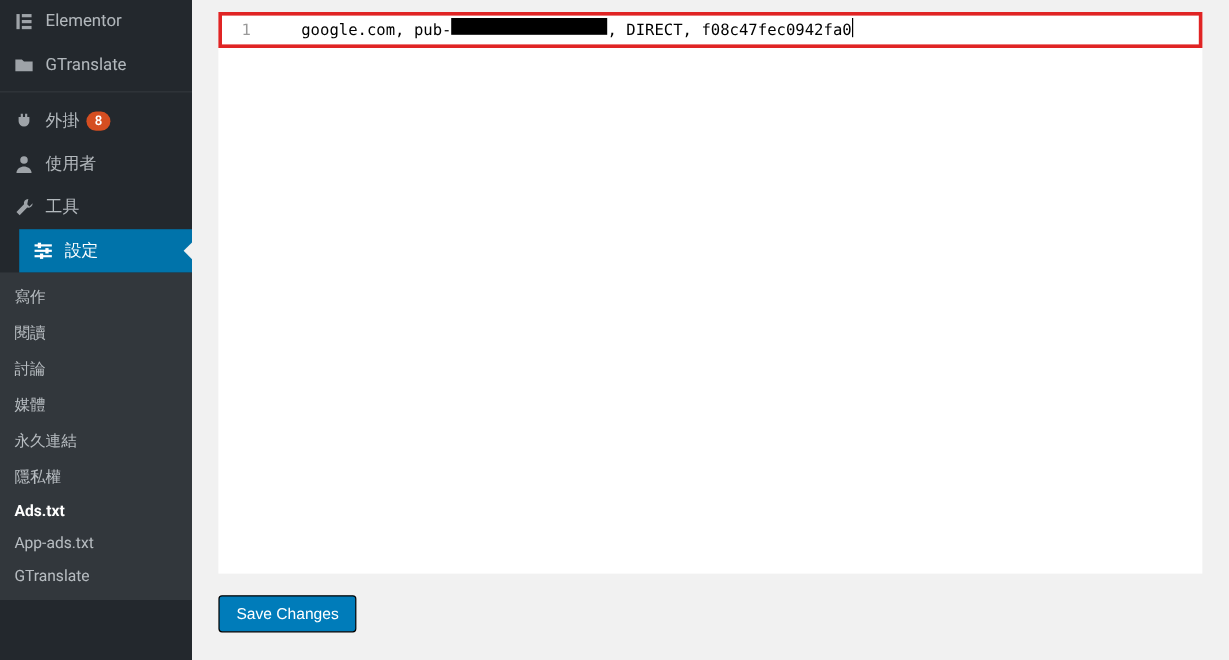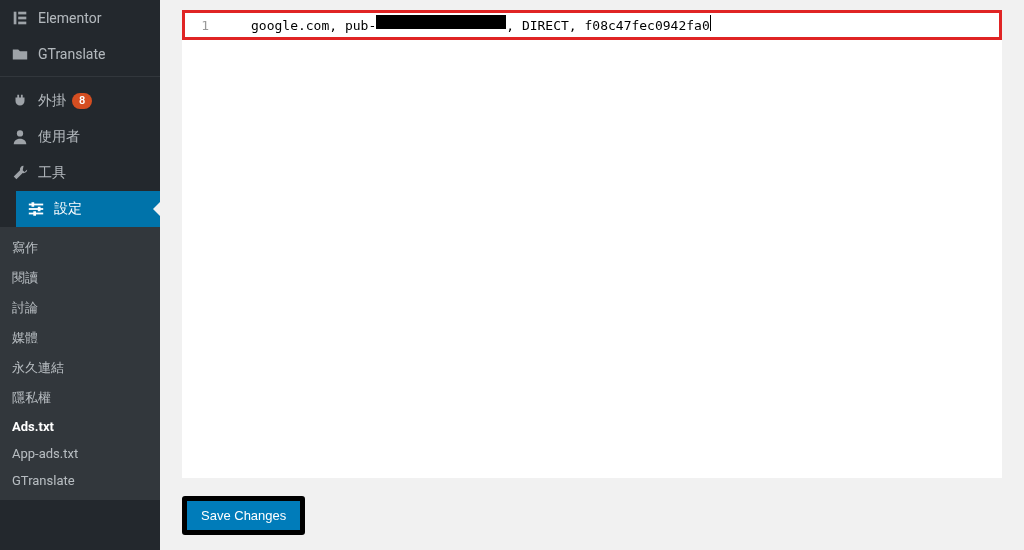--- a/index.html
+++ b/index.html
@@ -144,21 +144,21 @@
     .cursor-mark {
       display: inline-block;
       width: 1px;
       height: 16px;
       background: #000;
       vertical-align: middle;
     }
     .save-btn {
       margin-top: 18px;
       background: #007cba;
-      border: 5px solid #000000;
+      border: 1px solid #000000;
       color: #fff;
       padding: 7px 14px;
       font-size: 13px;
       border-radius: 3px;
       cursor: pointer;
       text-align: center;
     }
   </style>
 </head>
 <body>

